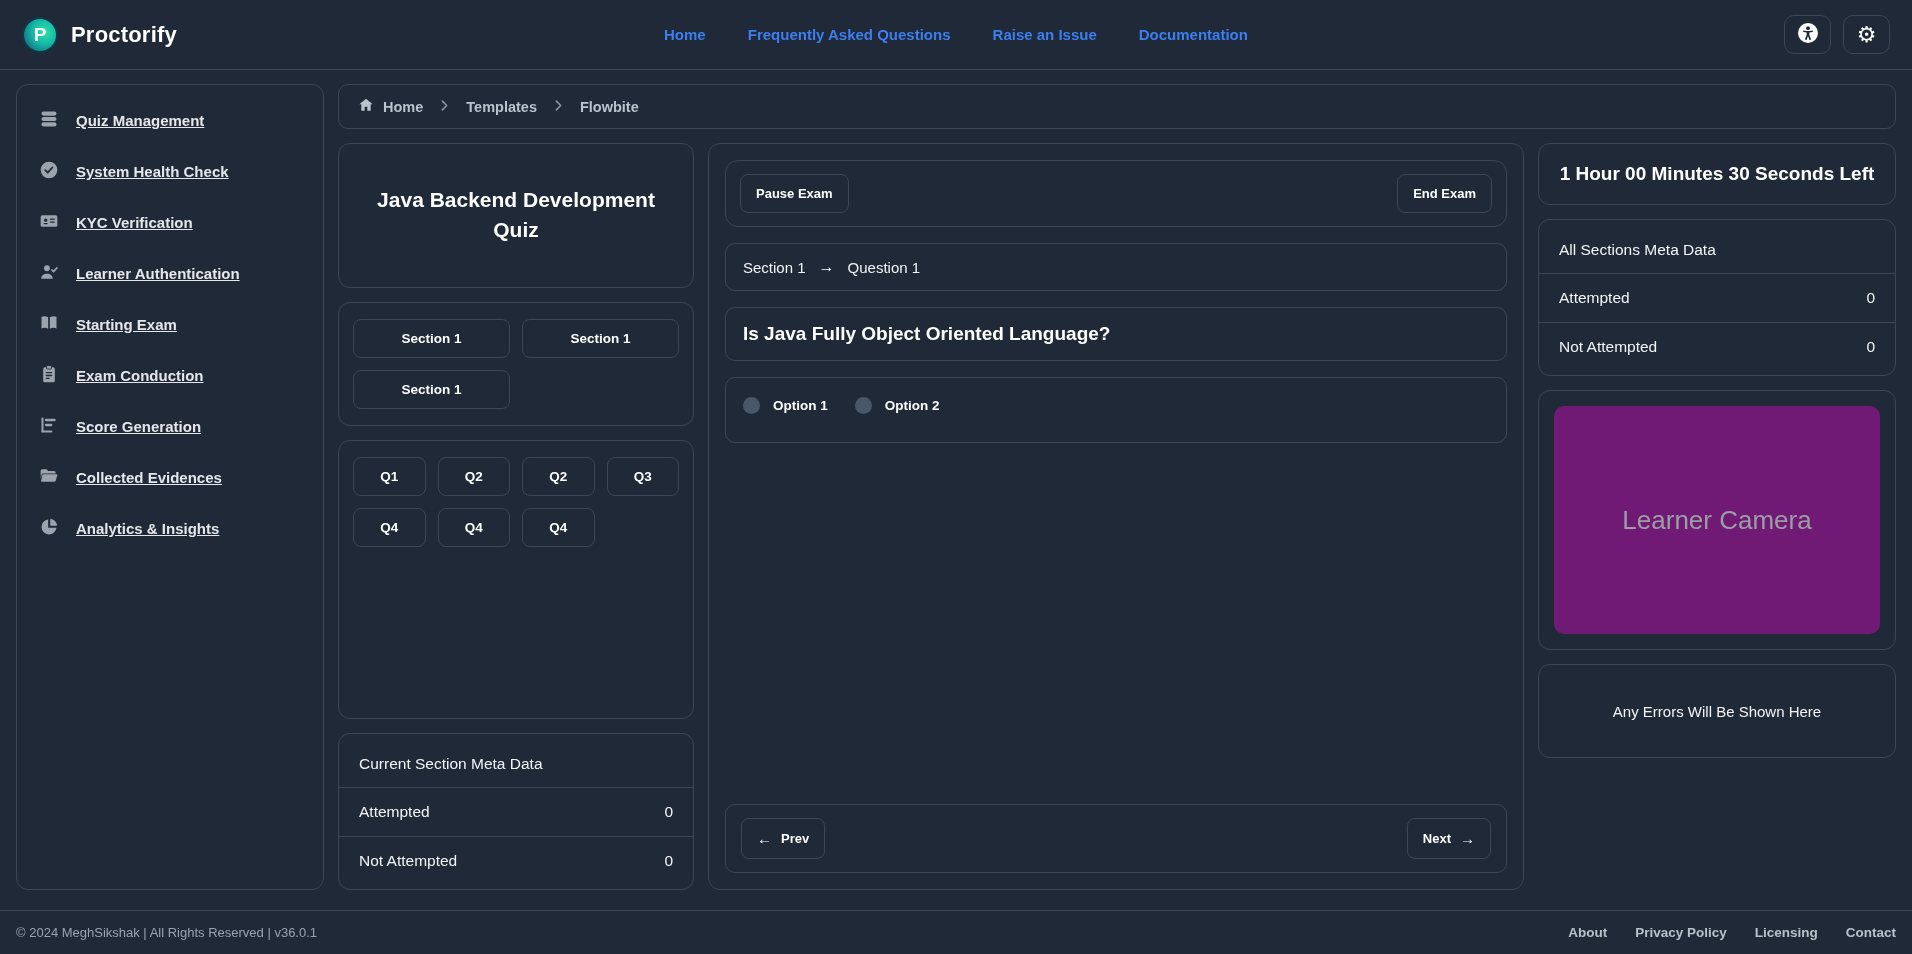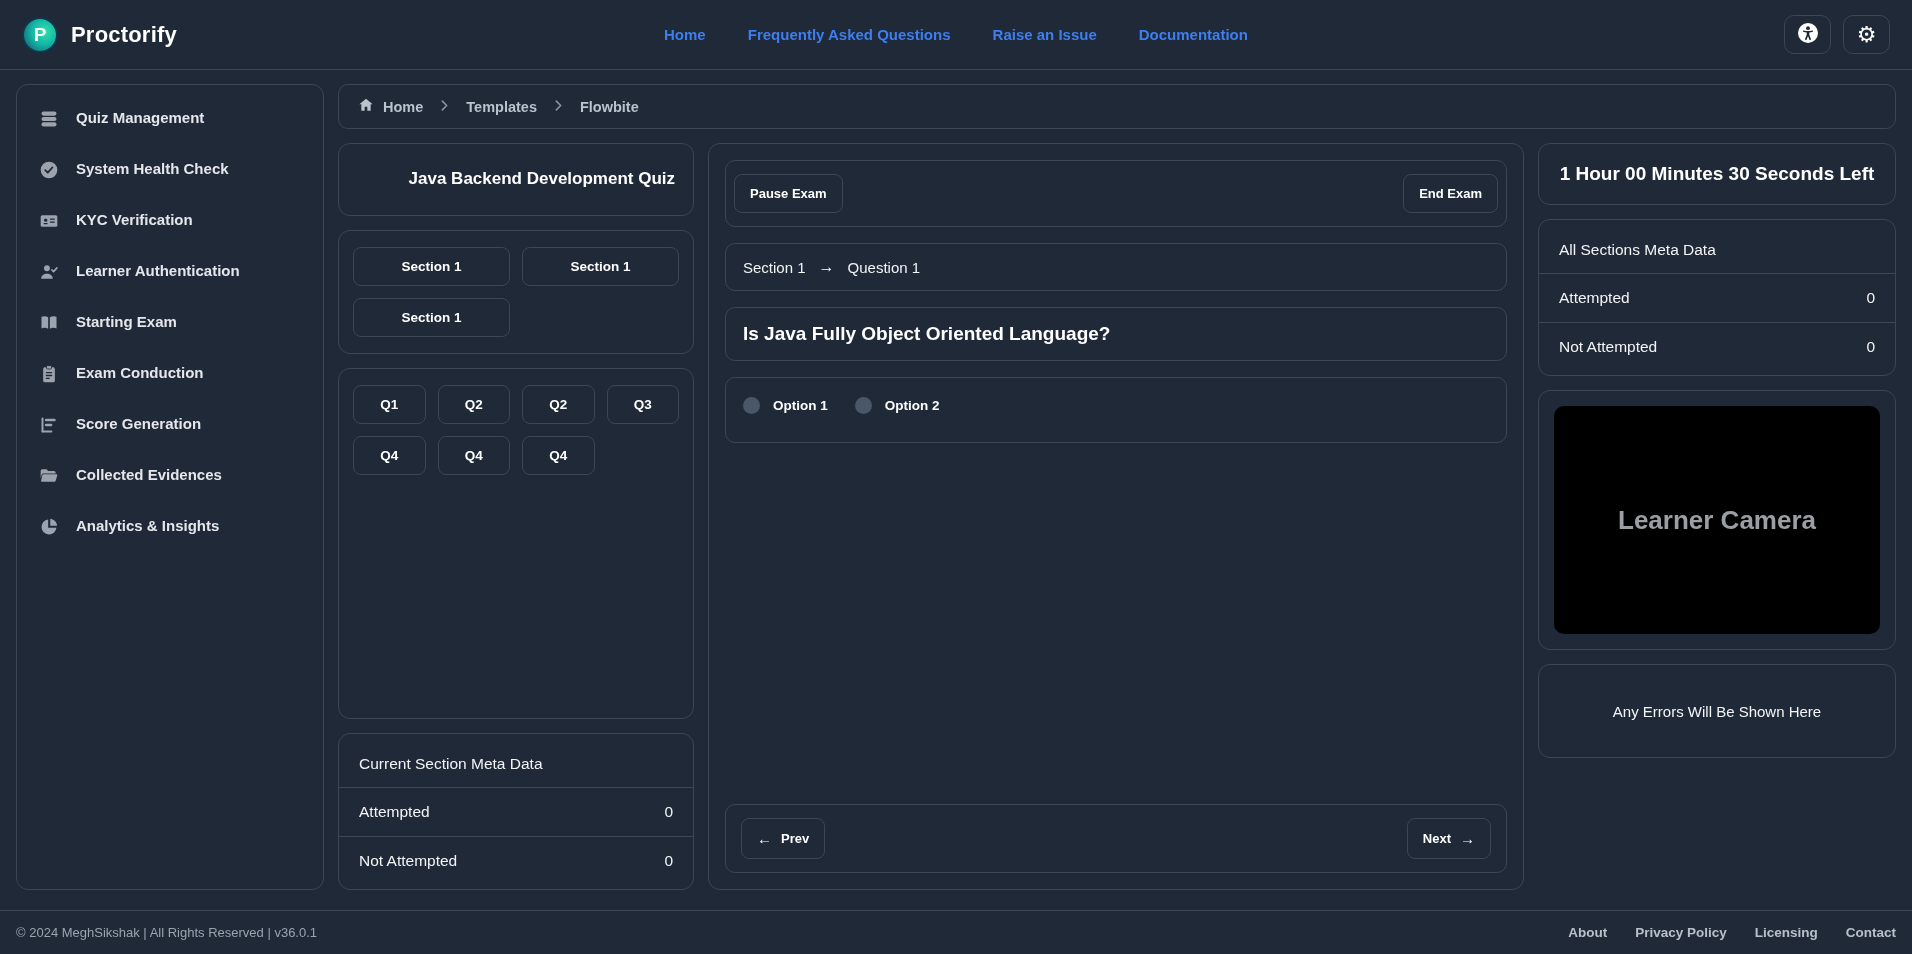--- a/index.html
+++ b/index.html
@@ -27,80 +27,80 @@
   .icon-btn { width:47px; height:39px; border:1px solid var(--border); border-radius:10px;
               background:transparent; display:flex; align-items:center; justify-content:center;
               cursor:pointer; color:#fff; }
   .gear-glyph { font-size:22px; color:#fff; line-height:1; }
 
   
   .content { height:840px; padding:14px 16px 20px; display:flex; gap:14px; }
 
   .sidebar { width:308px; flex-shrink:0; border:1px solid var(--border); border-radius:12px;
              padding:10px 0; }
-  .side-item { display:flex; gap:17px; padding:14px 22px;
-               color:#e5e7eb; font-weight:600; font-size:15px; cursor:pointer; }
+  .side-item { display:flex; align-items:center; gap:17px; padding:14px 22px;
+               color:#e5e7eb; font-weight:600; font-size:15px; cursor:pointer;text-decoration:underline; }
   .side-item svg { width:20px; height:20px; flex-shrink:0; }
 
   .main { flex:1; display:flex; flex-direction:column; }
   .card { border:1px solid var(--border); border-radius:12px; background:transparent; }
 
   .breadcrumb-card { height:45px; display:flex; align-items:center; gap:15px;
                      padding:0 19px; margin-bottom:14px; border-radius:10px;
                      color:#bac2ce; font-weight:600; font-size:14.5px; }
   .crumb { display:flex; align-items:center; gap:9px; cursor:pointer; }
   .crumb svg { width:16px; height:16px; }
   .crumb-sep svg { width:13px; height:13px; }
 
   .columns { flex:1; display:flex; gap:14px; }
 
   
   .col-quiz { width:356px; flex-shrink:0; display:flex; flex-direction:column; gap:14px; }
-  .title-card { padding:23px 18px; text-align:right; font-size:17px; font-weight:700;
+  .title-card { padding:41px 18px; text-align:center; font-size:21px; font-weight:700;
                 color:#fff; line-height:1.45; }
   .sections-card { padding:16px 14px; display:grid; grid-template-columns:1fr 1fr; gap:12px; }
   .pill-btn { border:1px solid var(--border); border-radius:8px; background:transparent;
               padding:11px 6px; text-align:center; color:#fff; font-weight:700;
               font-size:13.5px; cursor:pointer; }
   .questions-card { flex:1; padding:16px 14px; display:grid; grid-template-columns:repeat(4,1fr);
                     gap:12px; align-content:start; }
   .meta-card { padding:4px 0; }
   .meta-title { padding:17px 20px 14px; font-size:15.5px; color:#f3f4f6;
                 border-bottom:1px solid var(--border); }
   .meta-row { display:flex; justify-content:space-between; padding:15px 20px;
               font-size:15.5px; color:#f3f4f6; border-bottom:1px solid var(--border); }
   .meta-row:last-child { border-bottom:none;align-items:flex-end; }
 
   
   .col-exam { flex:1; border:1px solid var(--border); border-radius:12px; padding:16px;
               display:flex; flex-direction:column; gap:16px; }
   .inner-card { border:1px solid var(--border); border-radius:10px; }
-  .actions-card { display:flex; justify-content:space-between; align-items:center; padding:13px 8px; }
+  .actions-card { display:flex; justify-content:space-between; align-items:center; padding:13px 14px;border-radius:13px; }
   .action-btn { border:1px solid var(--border); border-radius:8px; background:transparent;
                 padding:11px 15px; color:#fff; font-weight:700; font-size:13px; cursor:pointer;
                 display:flex; align-items:center; gap:9px; }
   .path-card { padding:14px 17px; font-size:15px; color:#f3f4f6; display:flex;
                align-items:center; gap:13px; }
   .path-arrow { font-weight:700; font-size:16px; color:#fff; }
   .question-card { padding:15px 17px; font-size:19px; font-weight:700; color:#fff; }
   .options-card { padding:19px 17px 28px; display:flex; flex-direction:row; gap:27px; }
   .option { display:flex; align-items:center; gap:13px; cursor:pointer;
             color:#fff; font-weight:700; font-size:13.5px; }
   .radio { width:17px; height:17px; border-radius:50%; background:#4a5769; flex-shrink:0; }
   .exam-spacer { flex:1; }
   .pager-card { display:flex; justify-content:space-between; align-items:center; padding:13px 15px; }
   .btn-arrow { font-size:15px; font-weight:700; }
 
   
   .col-proctor { width:358px; flex-shrink:0; display:flex; flex-direction:column; gap:14px; }
   .timer-card { padding:19px 10px; text-align:center; font-size:19px; font-weight:700; color:#fff; }
   .camera-card { padding:15px; }
-  .camera-box { height:228px; background:#000000; border-radius:10px;
+  .camera-box { height:228px; background:#701a75; border-radius:10px;
                 display:flex; align-items:center; justify-content:center;
-                color:#9b9ea3; font-size:26px; font-weight:700; }
+                color:#9b9ea3; font-size:26px; font-weight:400; }
   .note-card { min-height:94px; display:flex; align-items:center; justify-content:center;
                text-align:center; padding:16px; font-size:15px; color:#f3f4f6; }
 
   
   .footer { height:44px; flex-shrink:0; border-top:1px solid var(--border);
             display:flex; align-items:center; justify-content:space-between; padding:0 16px; }
   .copyright { color:#9ca3af; font-size:13px; }
   .footer-links { display:flex; gap:28px; }
   .footer-link { color:#b9c0ca; font-weight:600; font-size:13.5px; cursor:pointer; text-decoration:none; }
 

